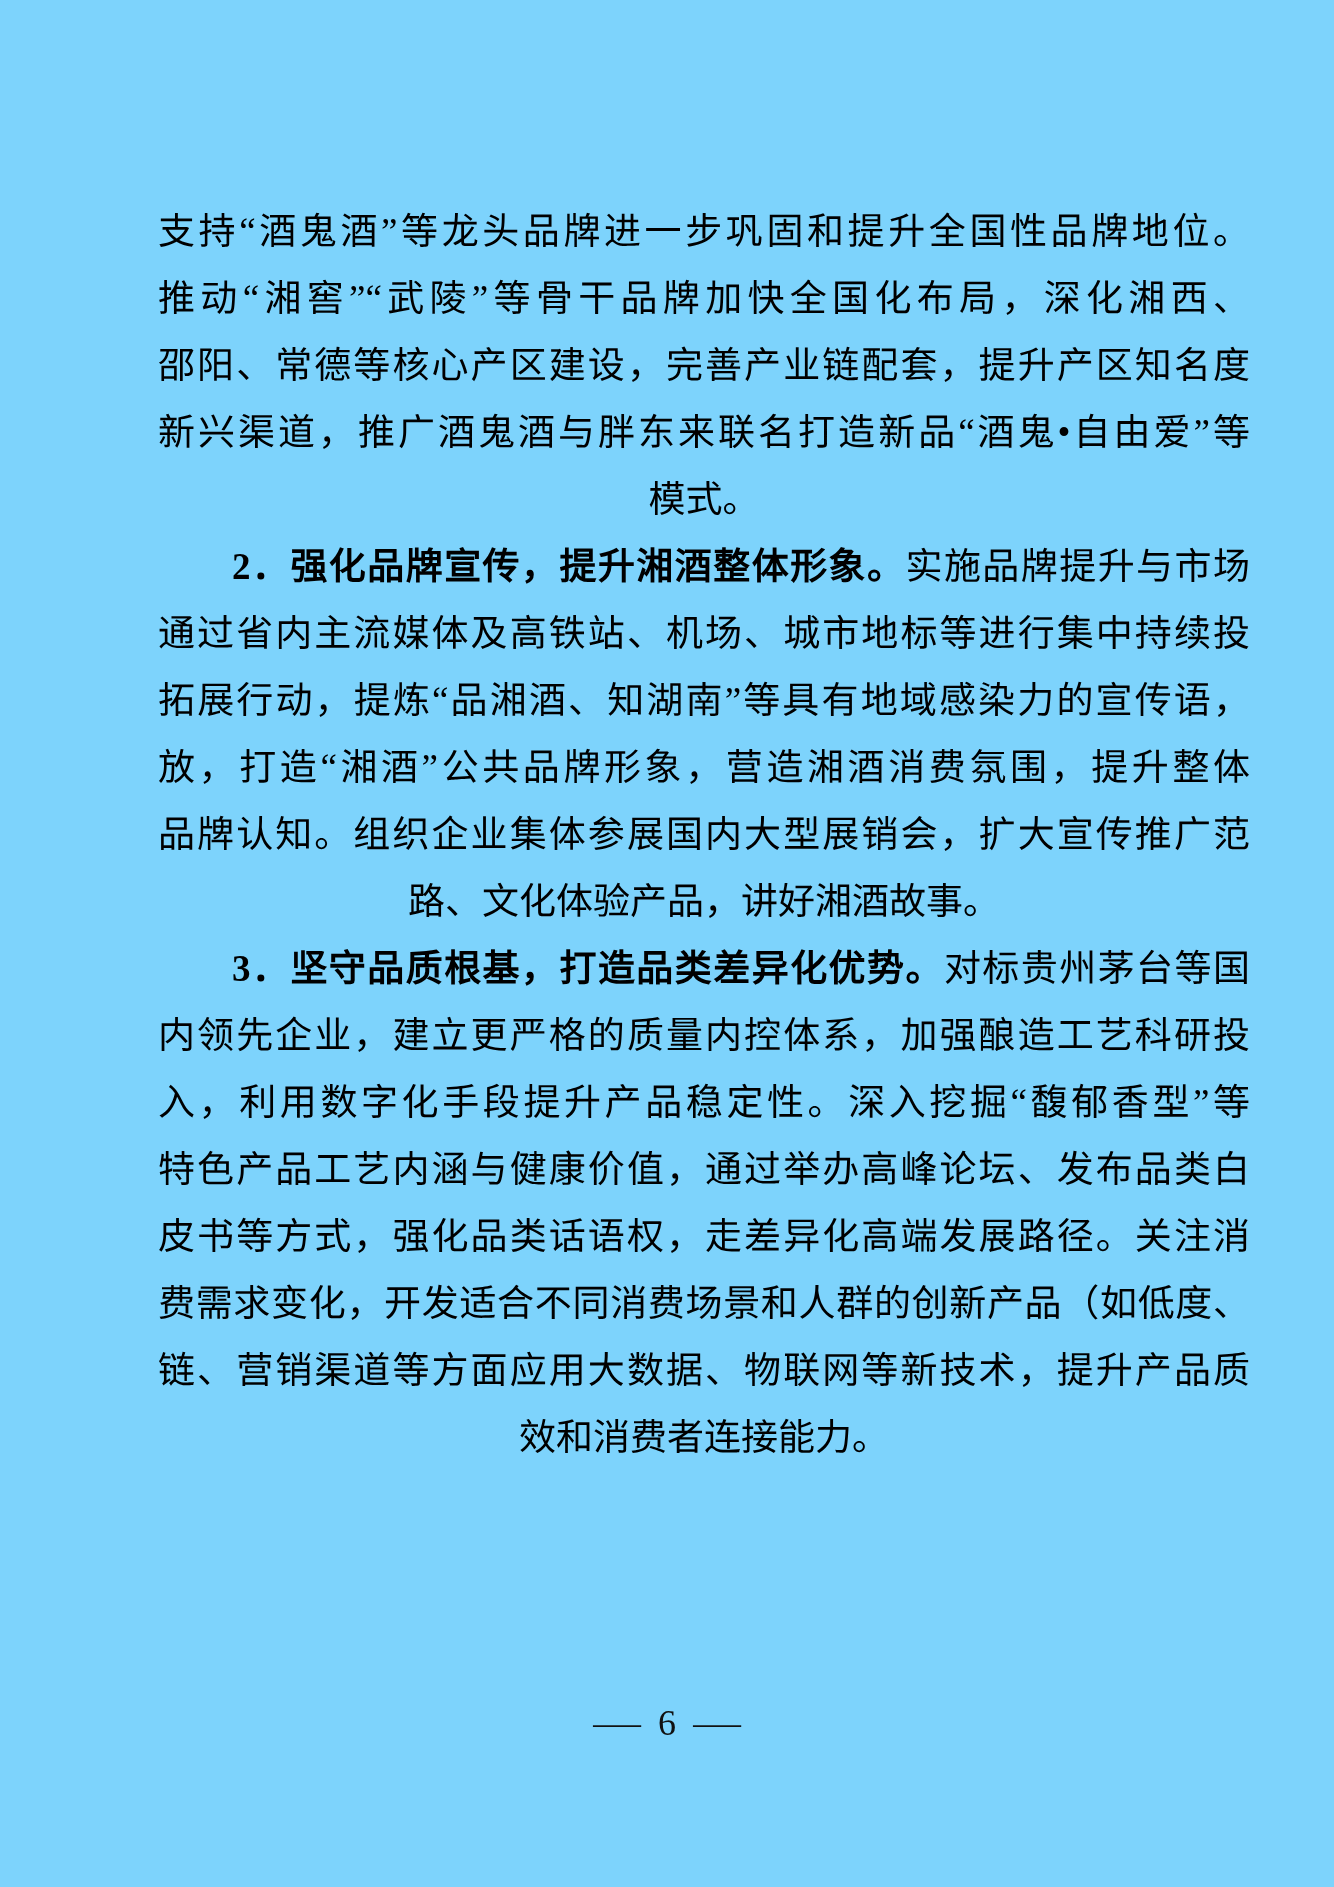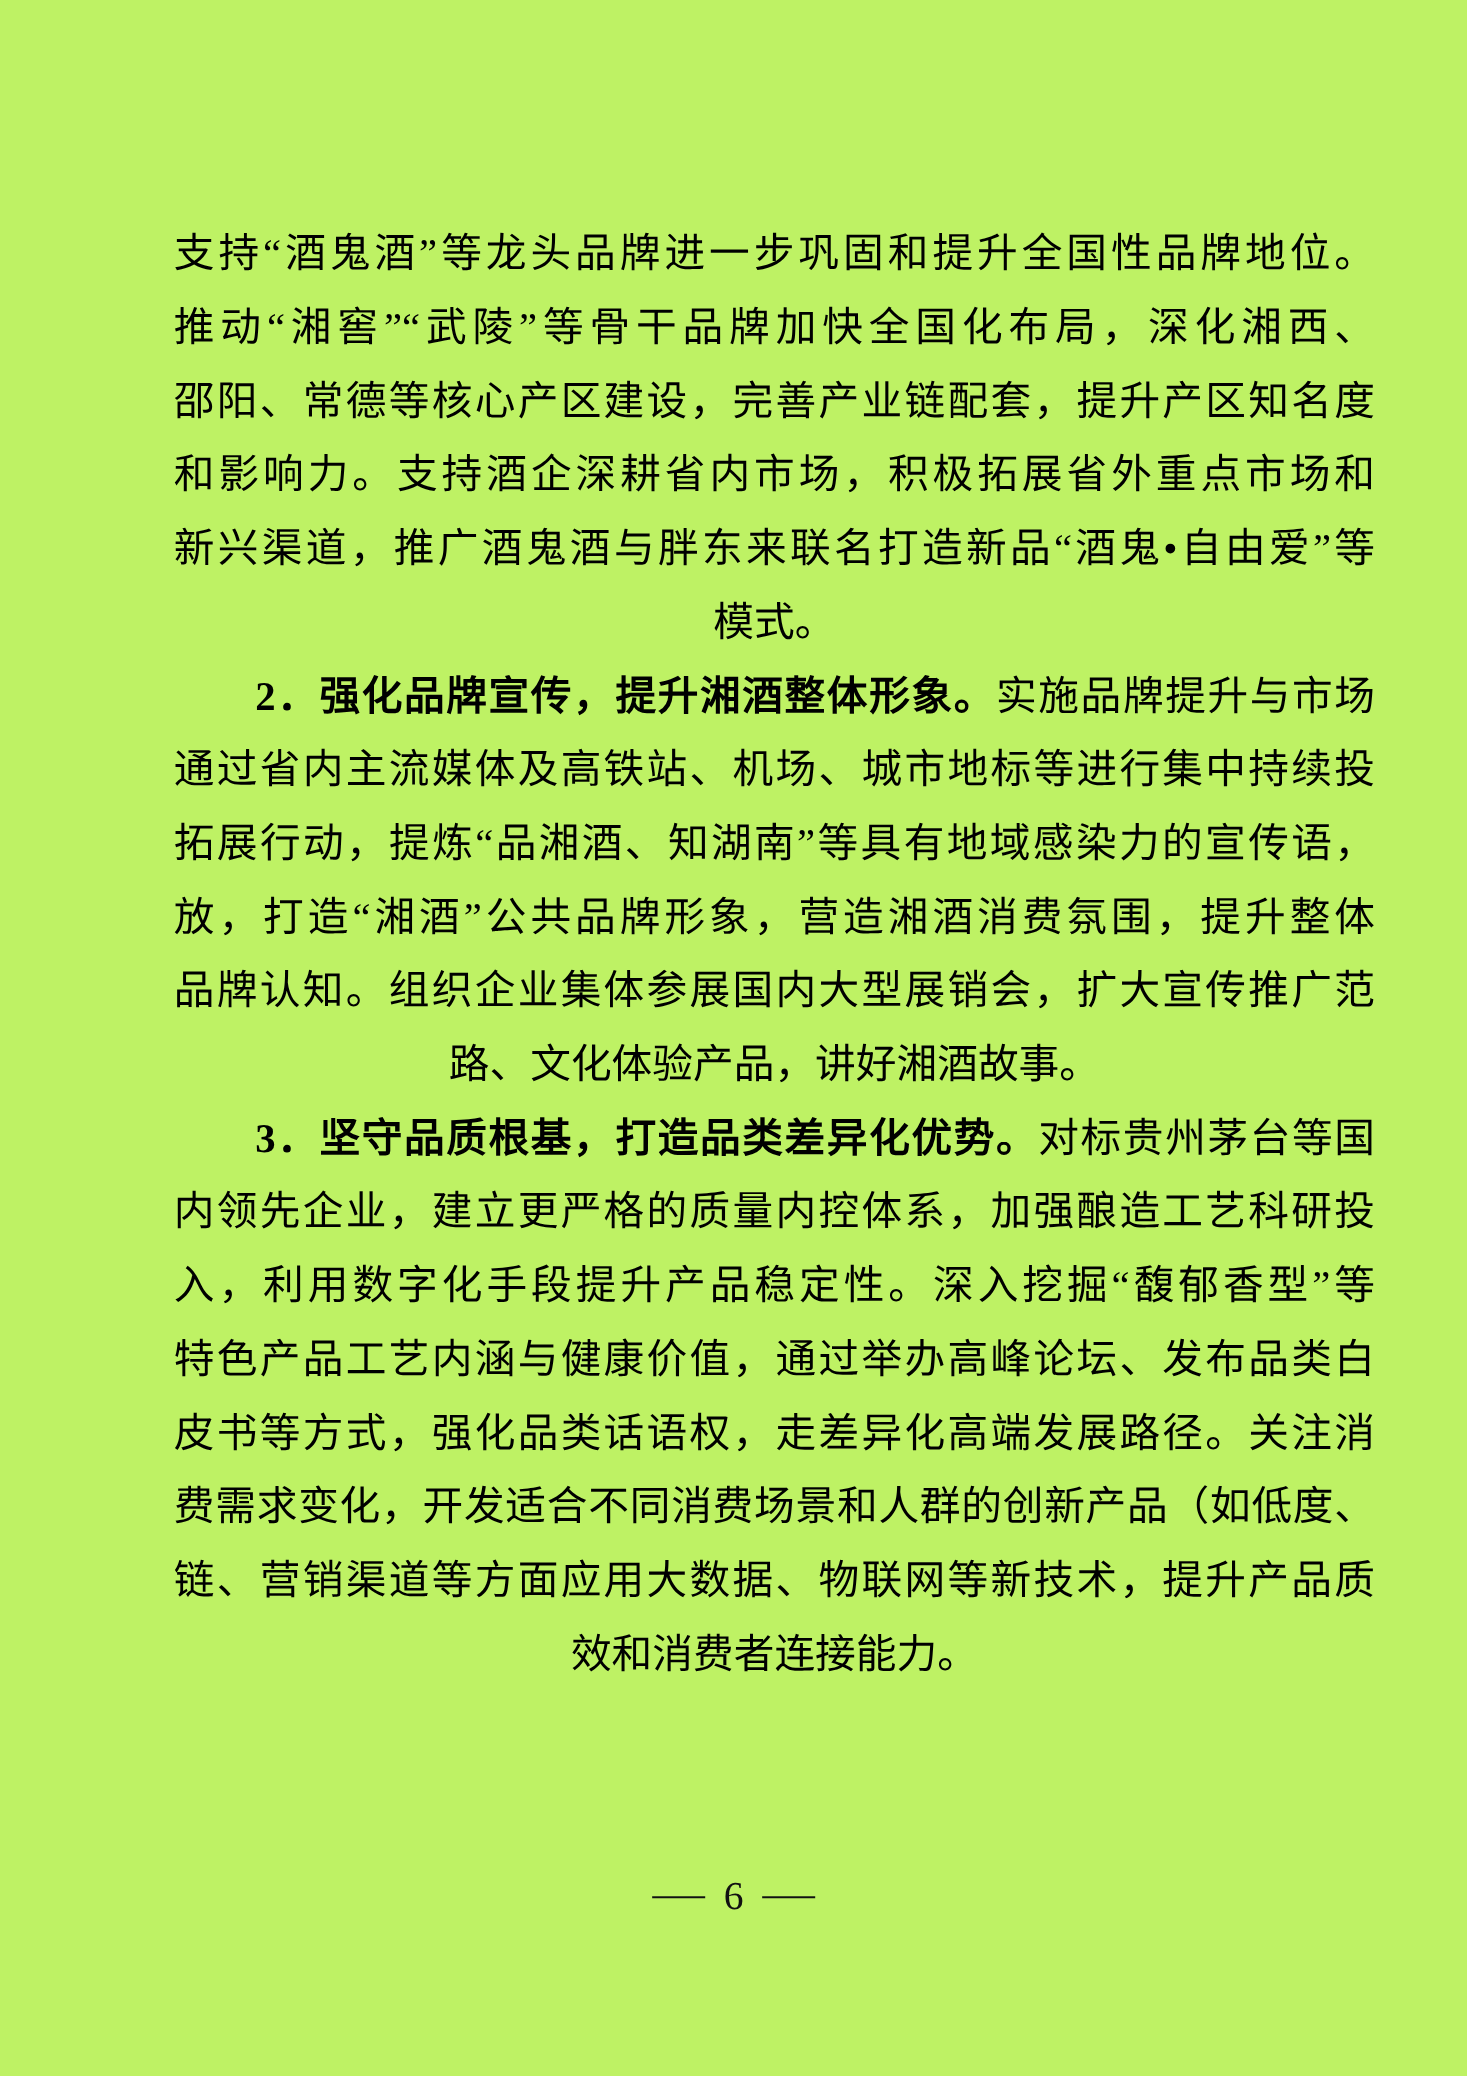--- a/index.html
+++ b/index.html
@@ -4,21 +4,21 @@
 <style>
   html, body {
     margin: 0;
     padding: 0;
     background: #ffffff;
   }
   .page {
     position: relative;
     width: 1334px;
     height: 1887px;
-    background: #bef264;
+    background: #7dd3fc;
     color: #000000;
     font-family: "Liberation Serif", "DejaVu Serif", serif;
     overflow: hidden;
   }
   .content {
     position: absolute;
     left: 158px;
     top: 198px;
     width: 1092px;
   }
@@ -68,21 +68,20 @@
   }
 </style>
 </head>
 <body>
 
 <div class="page">
   <main class="content">
       <div class="line fill"><span class="run">支持“酒鬼酒”等龙头品牌进一步巩固和提升全国性品牌地位。</span></div>
       <div class="line fill"><span class="run">推动“湘窖”“武陵”等骨干品牌加快全国化布局，深化湘西、</span></div>
       <div class="line fill"><span class="run">邵阳、常德等核心产区建设，完善产业链配套，提升产区知名度</span></div>
-      <div class="line fill"><span class="run">和影响力。支持酒企深耕省内市场，积极拓展省外重点市场和</span></div>
       <div class="line fill"><span class="run">新兴渠道，推广酒鬼酒与胖东来联名打造新品“酒鬼•自由爱”等</span></div>
       <div class="line"><span class="run">模式。</span></div>
       <div class="line fill indent"><span class="run bold">2．强化品牌宣传，提升湘酒整体形象。</span><span class="run">实施品牌提升与市场</span></div>
       <div class="line fill"><span class="run">通过省内主流媒体及高铁站、机场、城市地标等进行集中持续投</span></div>
       <div class="line fill"><span class="run">拓展行动，提炼“品湘酒、知湖南”等具有地域感染力的宣传语，</span></div>
       <div class="line fill"><span class="run">放，打造“湘酒”公共品牌形象，营造湘酒消费氛围，提升整体</span></div>
       <div class="line fill"><span class="run">品牌认知。组织企业集体参展国内大型展销会，扩大宣传推广范</span></div>
       <div class="line"><span class="run">路、文化体验产品，讲好湘酒故事。</span></div>
       <div class="line fill indent"><span class="run bold">3．坚守品质根基，打造品类差异化优势。</span><span class="run">对标贵州茅台等国</span></div>
       <div class="line fill"><span class="run">内领先企业，建立更严格的质量内控体系，加强酿造工艺科研投</span></div>

